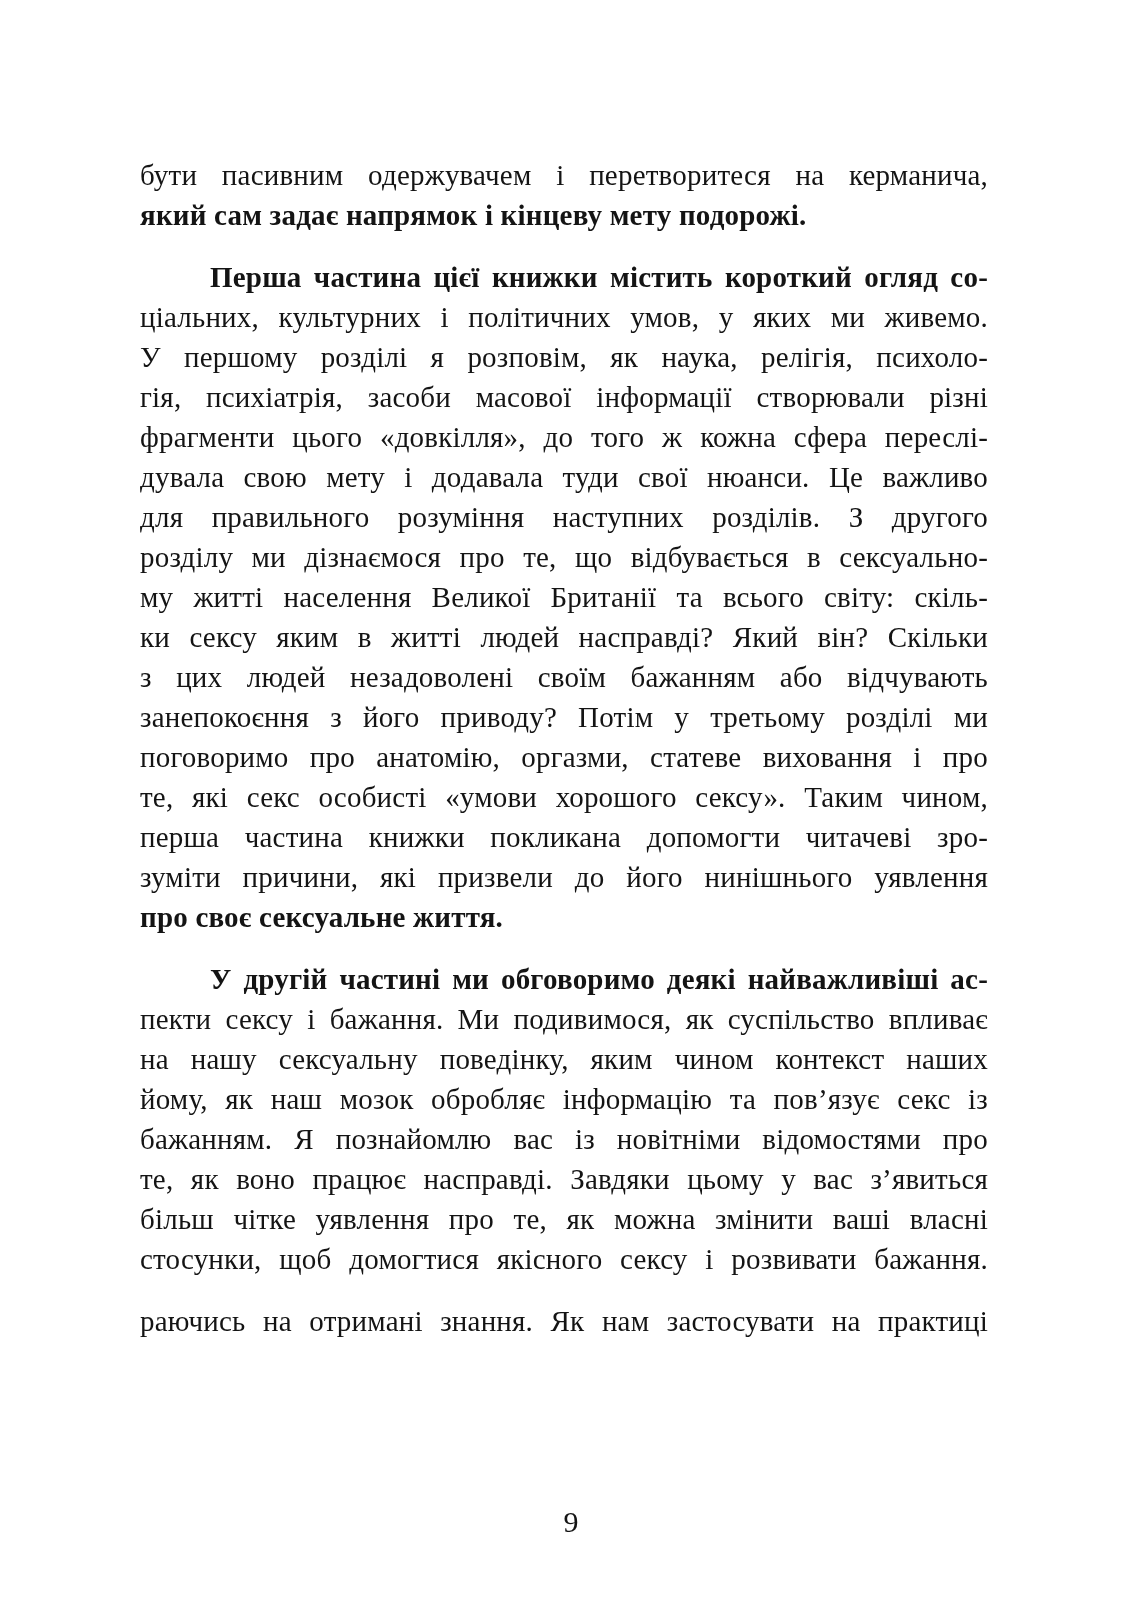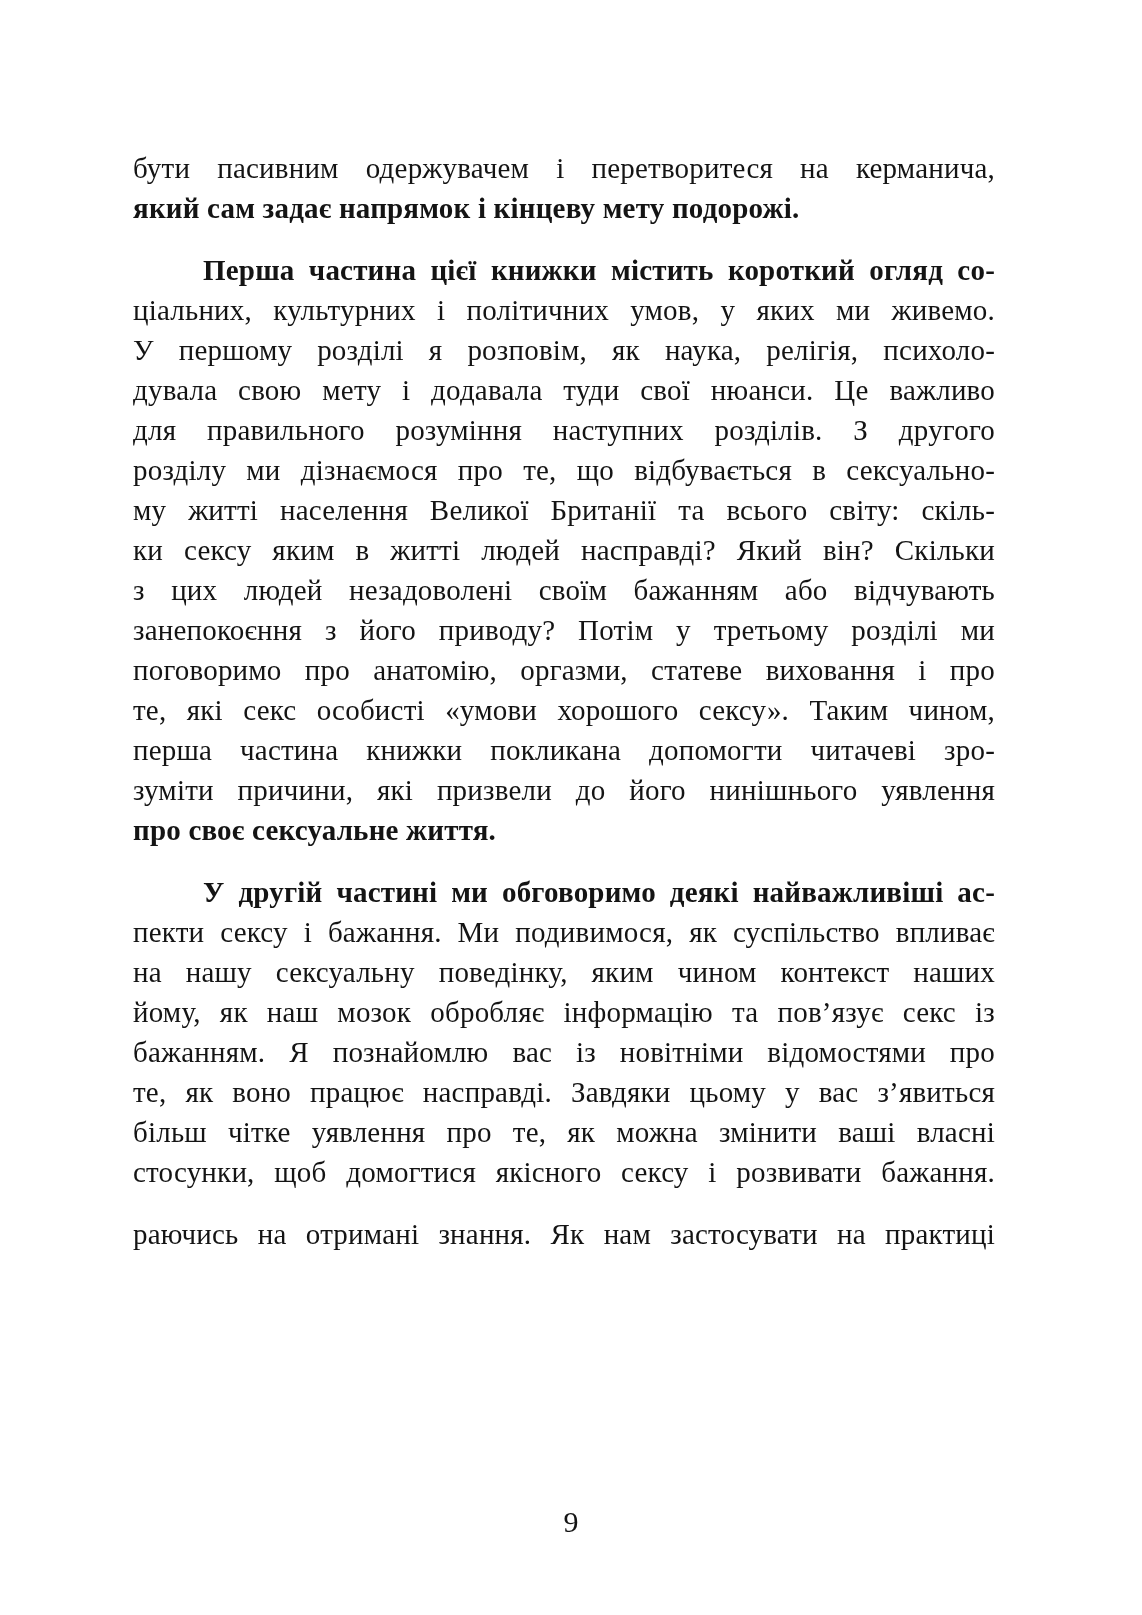--- a/index.html
+++ b/index.html
@@ -19,21 +19,21 @@
     position: absolute;
     inset: 0;
     background: #ffffff;
   }
   .text-block {
     position: absolute;
     left: 125px;
     top: 140px;
     width: 878px;
   }
-  .paragraph { margin: 8px; }
+  .paragraph { margin: 15px; }
   .paragraph + .paragraph { margin-top: 22px; }
   .line {
     font-size: 29px;
     line-height: 40px;
     text-align: justify;
     text-align-last: justify;
     letter-spacing: 0.2px;
   }
   .line.short-last {
     text-align-last: left;
@@ -60,20 +60,22 @@
 <div class="page">
   <main class="text-block" id="text-block">
       <div class="paragraph">
         <div class="line">бути пасивним одержувачем і перетворитеся на керманича,</div>
         <div class="line short-last">який сам задає напрямок і кінцеву мету подорожі.</div>
       </div>
       <div class="paragraph">
         <div class="line indent">Перша частина цієї книжки містить короткий огляд со-</div>
         <div class="line">ціальних, культурних і політичних умов, у яких ми живемо.</div>
         <div class="line">У першому розділі я розповім, як наука, релігія, психоло-</div>
+        <div class="line">гія, психіатрія, засоби масової інформації створювали різні</div>
+        <div class="line">фрагменти цього «довкілля», до того ж кожна сфера переслі-</div>
         <div class="line">дувала свою мету і додавала туди свої нюанси. Це важливо</div>
         <div class="line">для правильного розуміння наступних розділів. З другого</div>
         <div class="line">розділу ми дізнаємося про те, що відбувається в сексуально-</div>
         <div class="line">му житті населення Великої Британії та всього світу: скіль-</div>
         <div class="line">ки сексу яким в житті людей насправді? Який він? Скільки</div>
         <div class="line">з цих людей незадоволені своїм бажанням або відчувають</div>
         <div class="line">занепокоєння з його приводу? Потім у третьому розділі ми</div>
         <div class="line">поговоримо про анатомію, оргазми, статеве виховання і про</div>
         <div class="line">те, які секс особисті «умови хорошого сексу». Таким чином,</div>
         <div class="line">перша частина книжки покликана допомогти читачеві зро-</div>

